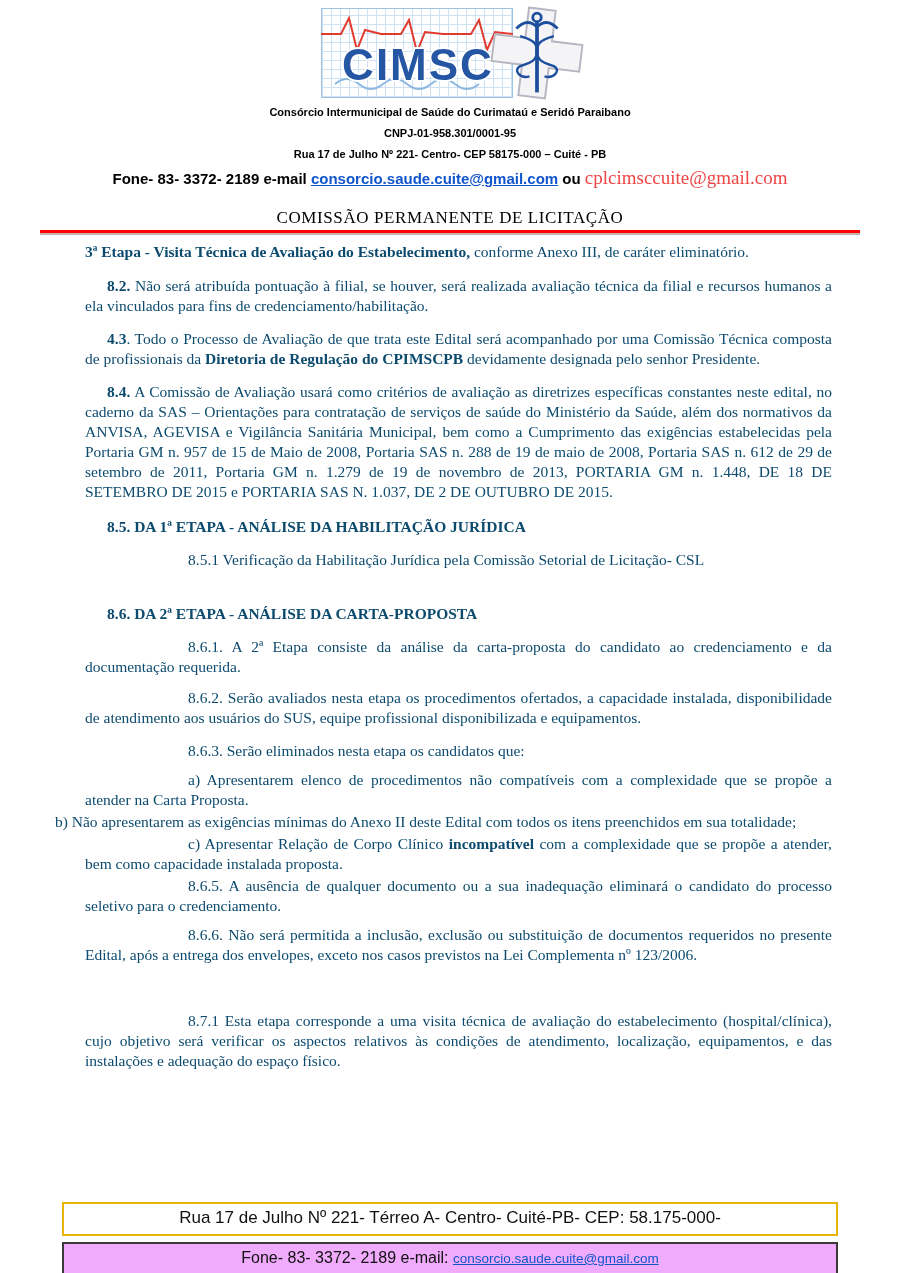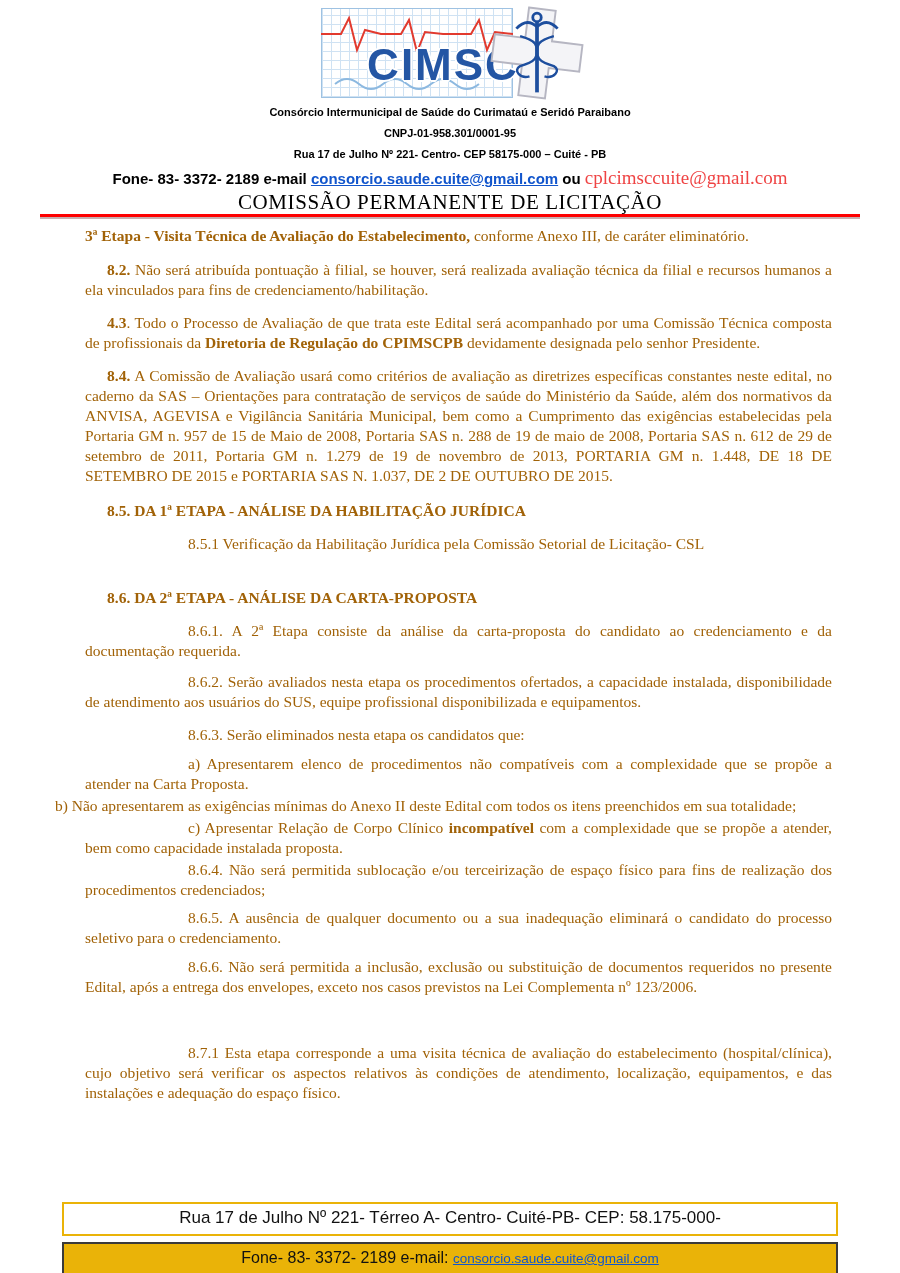--- a/index.html
+++ b/index.html
@@ -16,49 +16,48 @@
       repeating-linear-gradient(0deg,#cfe2f3 0 1px,transparent 1px 9px),
       repeating-linear-gradient(90deg,#cfe2f3 0 1px,transparent 1px 9px),#fff;
     border:1px solid #9ec2e2;
   }
   .ecg{position:absolute;left:6px;top:4px;width:192px;height:90px}
   .logo-text{
     position:absolute;left:18px;top:38px;width:170px;text-align:center;
     font-family:"Liberation Sans",sans-serif;font-weight:800;font-size:44px;line-height:46px;
     color:#2456a4;letter-spacing:2px;
     text-shadow:-2px 0 #fff,2px 0 #fff,0 -2px #fff,0 2px #fff,-1px -1px #fff,1px 1px #fff,-1px 1px #fff,1px -1px #fff;
-    margin-left:25px;
   }
   .cross-wrap{position:absolute;right:0;top:0;width:96px;height:98px}
   .cad{position:absolute;right:18px;top:4px;width:60px;height:90px}
   .hline{font-family:"Liberation Sans",sans-serif;font-weight:bold;font-size:11px;line-height:21px;color:#000}
   .contact{margin-top:2px;font-size:15px}
   .email1{color:#1155cc;text-decoration:underline;cursor:pointer}
   .email-sep{font-weight:bold}
   .email2{color:#ef4444;font-family:"Liberation Serif",serif;font-weight:normal;font-size:19px;cursor:pointer}
-  .commission{font-family:"Liberation Serif",serif;font-size:21px;letter-spacing:.6px;color:#000;margin-top:1px;line-height:24px}
+  .commission{font-family:"Liberation Serif",serif;font-size:17px;letter-spacing:.6px;color:#000;margin-top:17px;line-height:24px}
   .redline{height:3px;background:#fe0000;margin:0 40px;box-shadow:0 2px 0 rgba(130,80,80,.45)}
   
-  .content{margin:9px 68px 0 85px;font-size:15.5px;line-height:20px;text-align:justify;color:#a16207}
+  .content{margin:9px 68px 0 85px;font-size:15.5px;line-height:20px;text-align:justify;color:#0c4a6e}
   .content p{margin:0 0 11px}
   .ind-s{text-indent:22px}
   .ind-l{text-indent:103px}
   .blk{margin-left:100px;text-align:left}
   .item-b{margin-left:130px;text-indent:-30px}
   .hd{font-weight:bold}
   .mb14{margin-bottom:14px!important}.mb13{margin-bottom:13px!important}
   .mb34{margin-bottom:34px!important}.mb46{margin-bottom:46px!important}
   .mb9{margin-bottom:9px!important}.mb8{margin-bottom:8px!important}
   .mb2{margin-bottom:2px!important}.mb15{margin-bottom:15px!important}
   
   .footer{position:absolute;left:0;bottom:0;width:900px}
   .fbox{width:776px;margin:0 auto;border:2px solid #eab308;text-align:center;
         font-family:"Liberation Sans",sans-serif;font-size:17px;padding:4px 0 6px;color:#111;background:#fff}
   .fbox2{width:776px;margin:6px auto 0;border:2px solid #3a3a3a;border-bottom:none;text-align:center;
-        font-family:"Liberation Sans",sans-serif;font-size:16px;padding:5px 0 6px;color:#111;background:#eab308}
+        font-family:"Liberation Sans",sans-serif;font-size:16px;padding:5px 0 6px;color:#111;background:#f0abfc}
   .femail{color:#1155cc;text-decoration:underline;font-size:13.5px;cursor:pointer}
 </style>
 </head>
 <body>
 
 <div class="header">
 
   <div class="logo-wrap">
     <div class="grid-panel"></div>
     <svg class="ecg" viewBox="0 0 192 90">
@@ -113,21 +112,20 @@
   <p class="ind-l mb13">8.6.2. Serão avaliados nesta etapa os procedimentos ofertados, a capacidade instalada, disponibilidade de atendimento aos usuários do SUS, equipe profissional disponibilizada e equipamentos.</p>
 
   <p class="ind-l mb9">8.6.3. Serão eliminados nesta etapa os candidatos que:</p>
 
   <p class="ind-l mb2">a) Apresentarem elenco de procedimentos não compatíveis com a complexidade que se propõe a atender na Carta Proposta.</p>
 
   <p class="item-b mb2">b) Não apresentarem as exigências mínimas do Anexo II deste Edital com todos os itens preenchidos em sua totalidade;</p>
 
   <p class="ind-l mb2"><span>c) Apresentar Relação de Corpo Clínico </span><b>incompatível</b><span> com a complexidade que se propõe a atender, bem como capacidade instalada proposta.</span></p>
 
-  <p class="ind-l mb8">8.6.4. Não será permitida sublocação e/ou terceirização de espaço físico para fins de realização dos procedimentos credenciados;</p>
 
   <p class="ind-l mb9">8.6.5. A ausência de qualquer documento ou a sua inadequação eliminará o candidato do processo seletivo para o credenciamento.</p>
 
   <p class="ind-l mb46">8.6.6. Não será permitida a inclusão, exclusão ou substituição de documentos requeridos no presente Edital, após a entrega dos envelopes, exceto nos casos previstos na Lei Complementa nº 123/2006.</p>
 
 
   <p class="ind-l">8.7.1 Esta etapa corresponde a uma visita técnica de avaliação do estabelecimento (hospital/clínica), cujo objetivo será verificar os aspectos relativos às condições de atendimento, localização, equipamentos, e das instalações e adequação do espaço físico.</p>
 
 </div>
 

